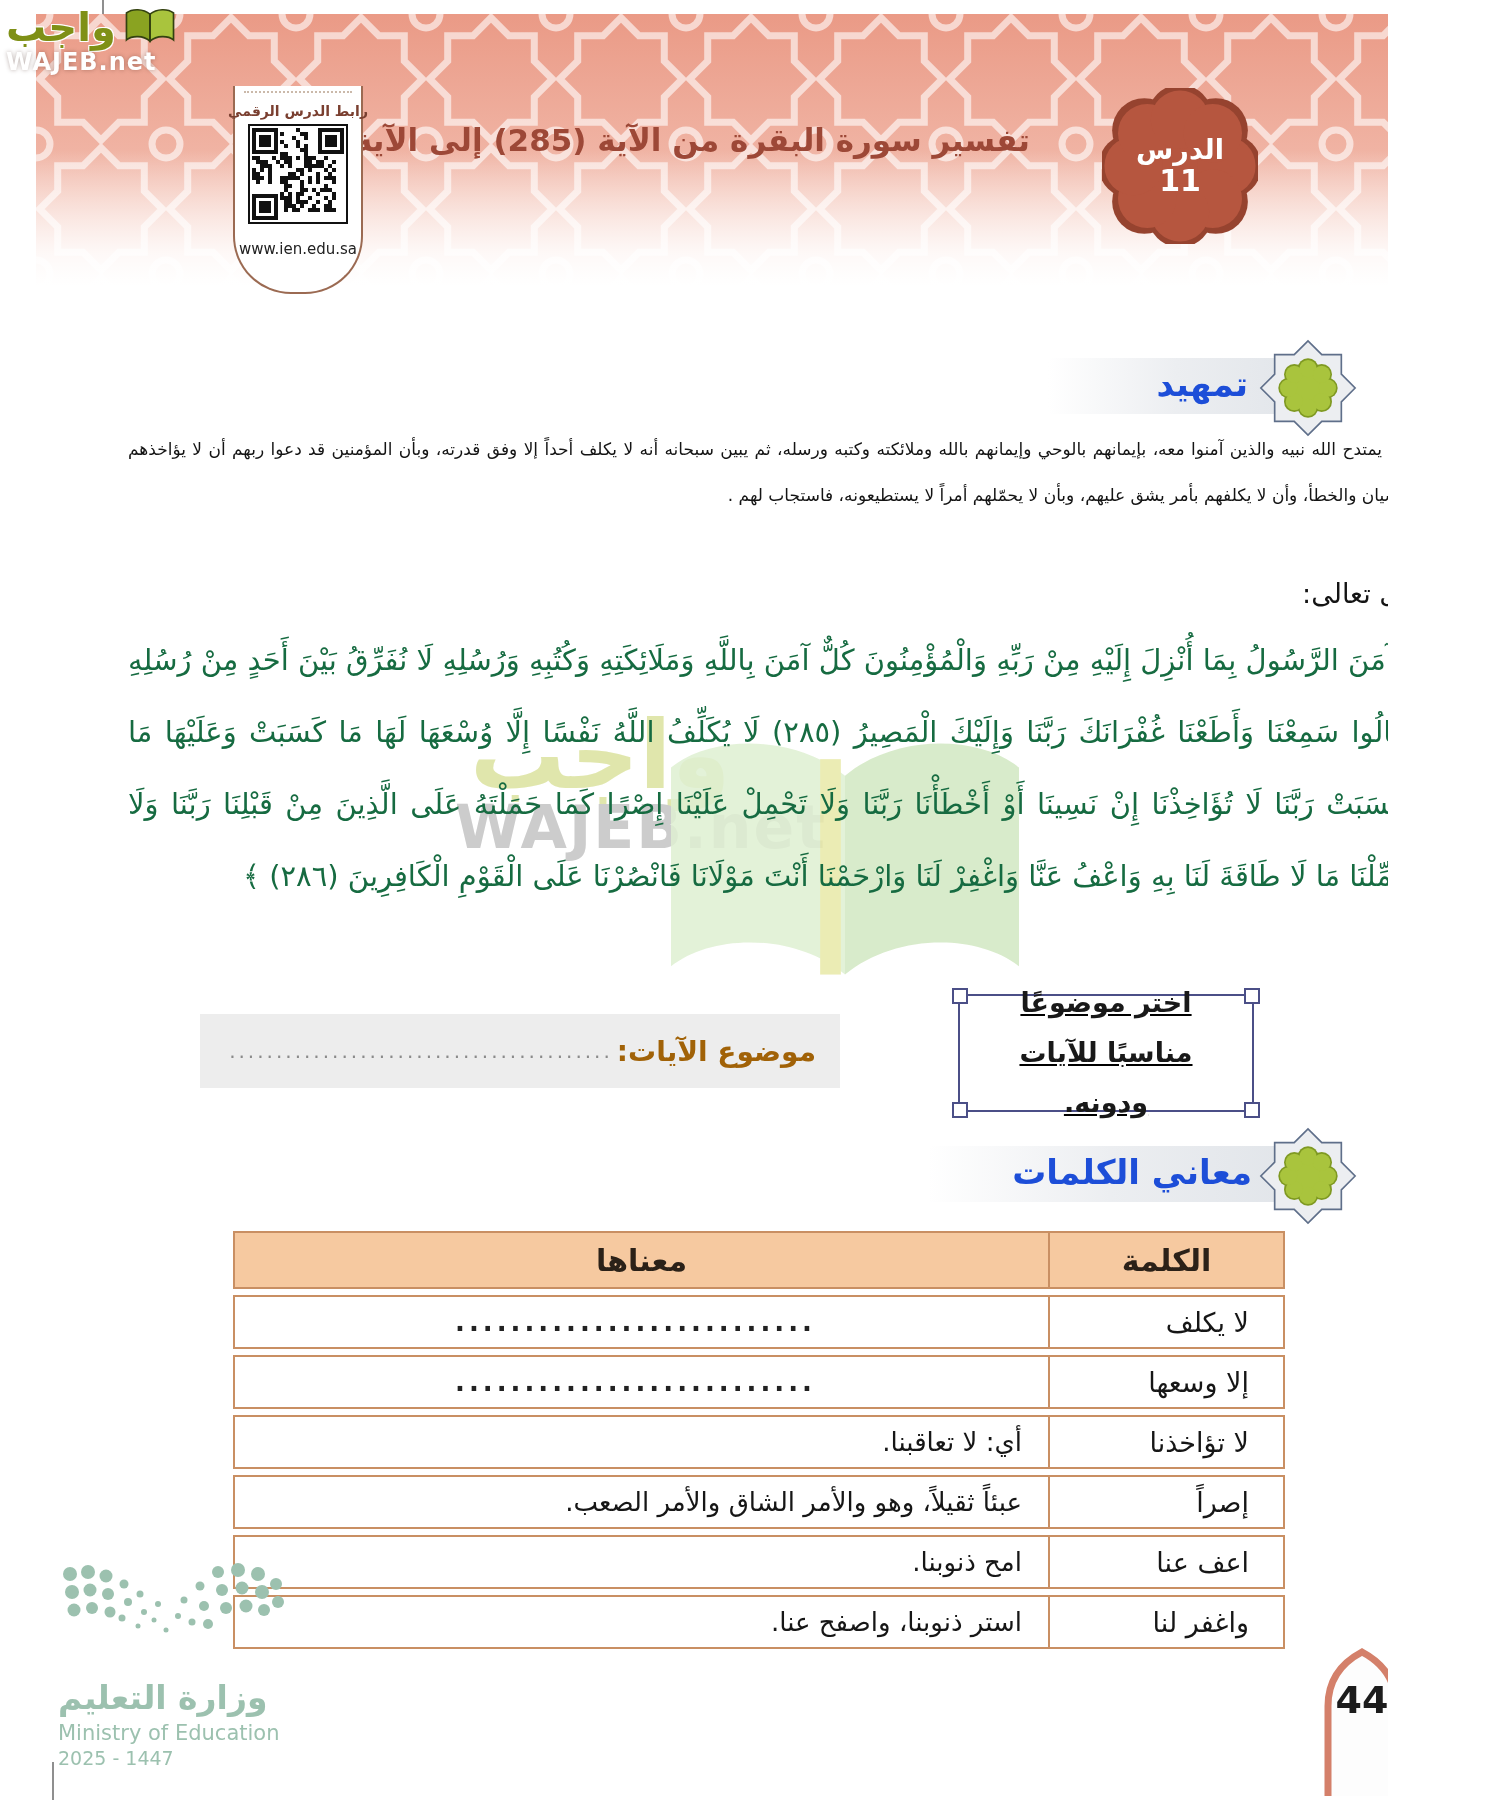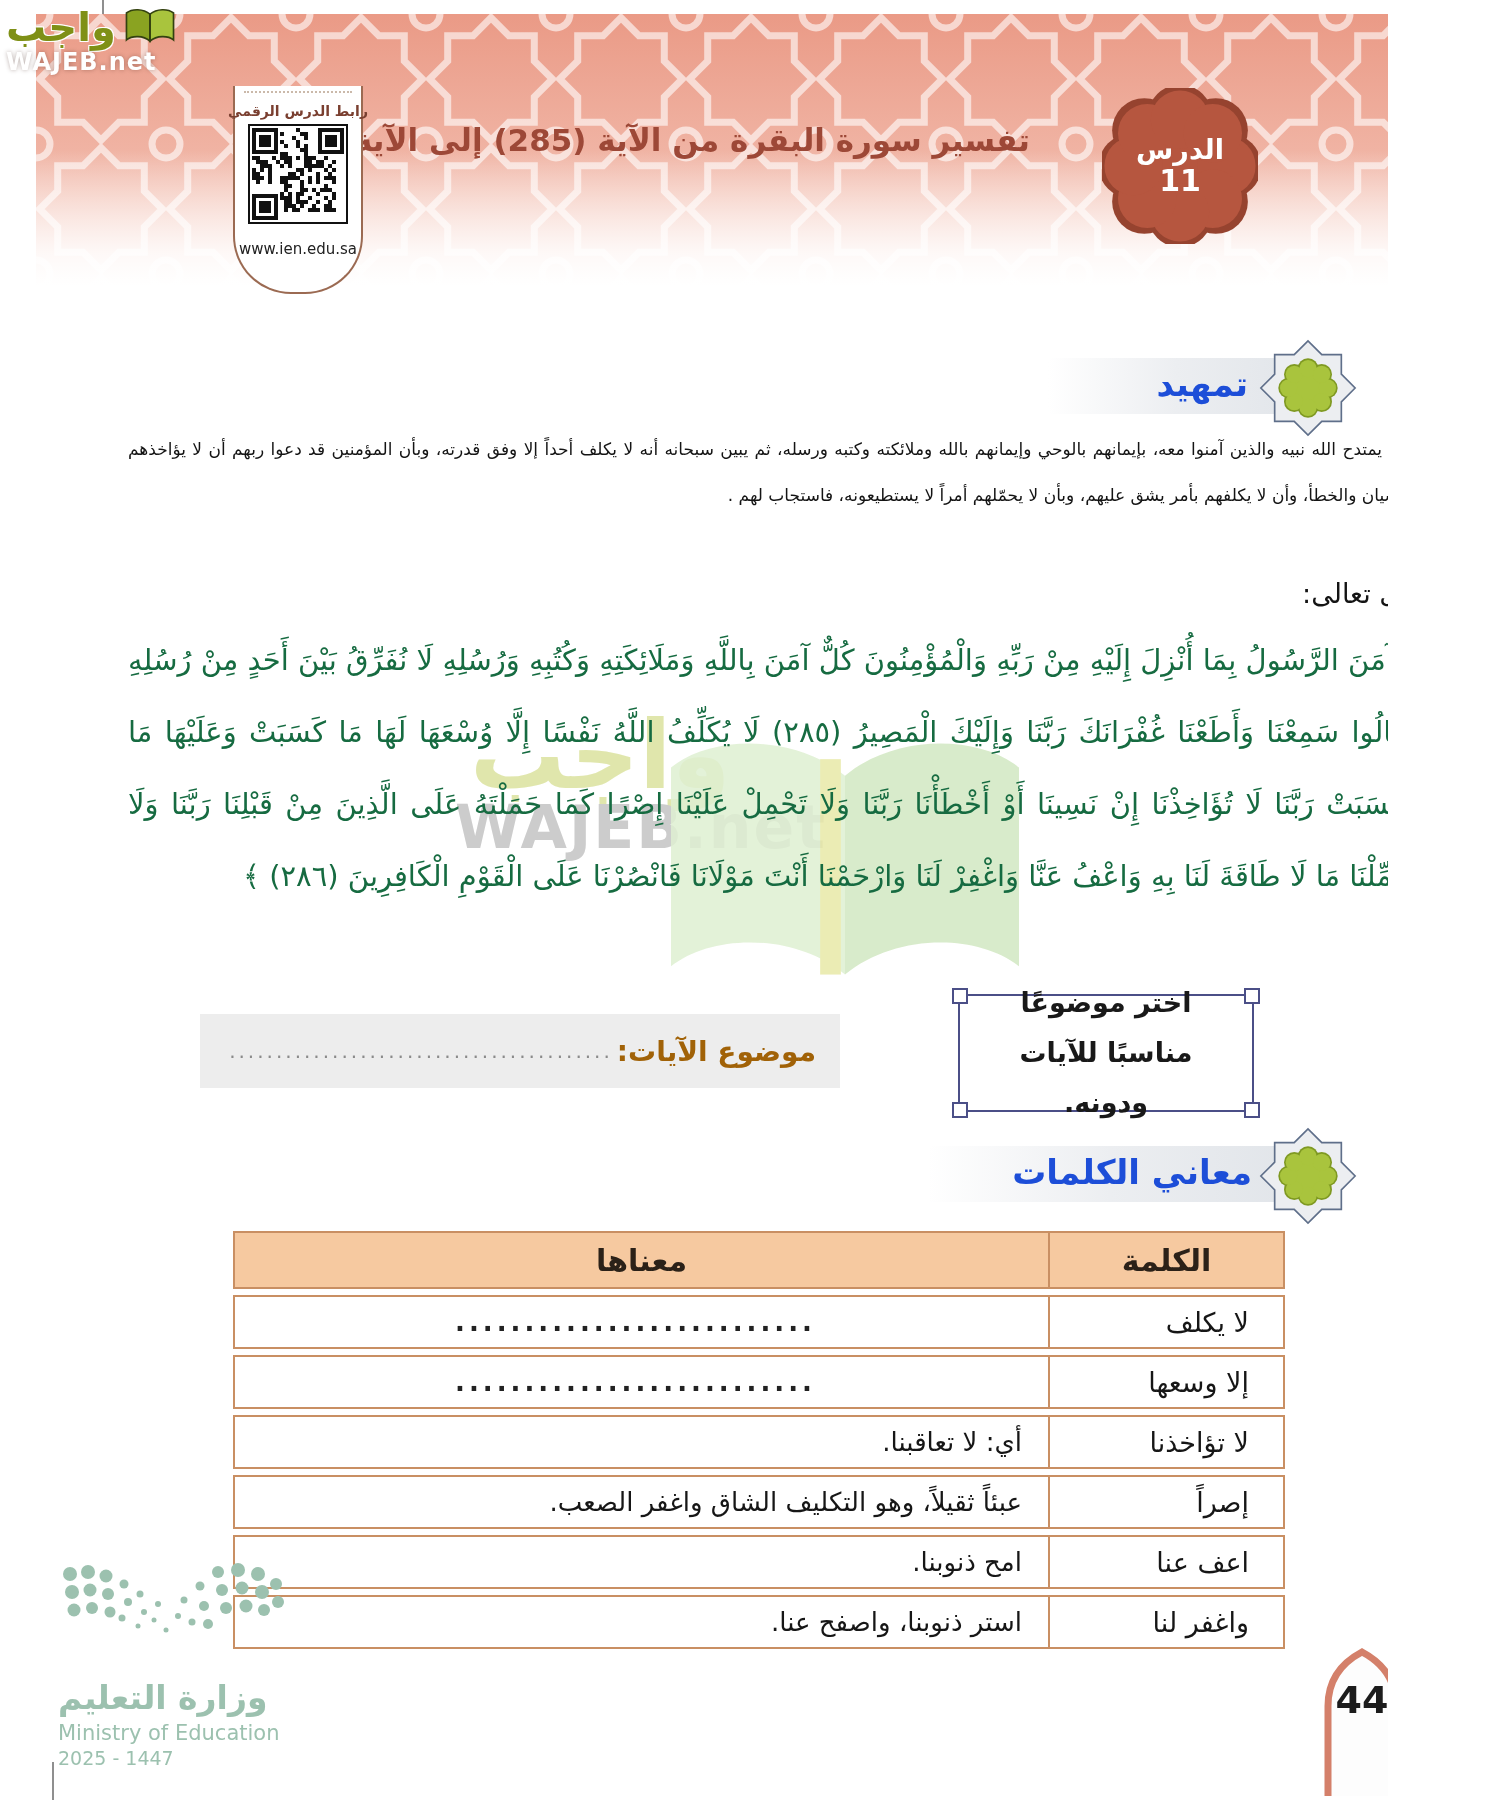--- a/index.html
+++ b/index.html
@@ -64,21 +64,21 @@
      font-size:29px;line-height:72px;color:#166b41;text-align:justify;text-align-last:right;}
 
   
   .wm{position:absolute;z-index:1;}
   .wm-ar{left:470px;top:700px;font-size:95px;font-weight:bold;color:#dde4a4;opacity:.9;}
   .wm-en{left:455px;top:792px;font-size:60px;font-weight:bold;color:#cccccc;letter-spacing:2px;}
   .wm-book{left:620px;top:726px;width:450px;height:290px;opacity:.85;}
 
   
   .topic-box{position:absolute;left:958px;top:994px;width:292px;height:114px;z-index:2;
-     border:2px solid #4b4f87;background:#fff;display:flex;align-items:center;justify-content:center;}
+     border:2px solid #4b4f87;background:#fff;display:flex;align-items:center;justify-content:center;text-decoration:underline;}
   .topic-box-text{direction:rtl;text-align:center;font-size:27px;font-weight:bold;color:#191919;
      line-height:50px;width:240px;}
   .corner{position:absolute;width:12px;height:12px;border:2px solid #4b4f87;background:#fff;}
   .c-tl{left:-8px;top:-8px;} .c-tr{right:-8px;top:-8px;}
   .c-bl{left:-8px;bottom:-8px;} .c-br{right:-8px;bottom:-8px;}
 
   .topic-field{position:absolute;left:200px;top:1014px;width:640px;height:74px;z-index:2;
      background:#ededed;display:flex;align-items:center;direction:rtl;padding:0 24px;box-sizing:border-box;}
   .topic-label{font-size:28px;font-weight:bold;color:#a16207;white-space:nowrap;}
   .topic-blank{flex:1;overflow:hidden;white-space:nowrap;color:#8a8a8a;font-size:20px;
@@ -735,21 +735,21 @@
     <div class="mrow">
       <div class="cell-word">إلا وسعها</div>
       <div class="cell-meaning blank">..........................</div>
     </div>
     <div class="mrow">
       <div class="cell-word">لا تؤاخذنا</div>
       <div class="cell-meaning">أي: لا تعاقبنا.</div>
     </div>
     <div class="mrow">
       <div class="cell-word">إصراً</div>
-      <div class="cell-meaning">عبئاً ثقيلاً، وهو التكليف الشاق واغفر الصعب.</div>
+      <div class="cell-meaning">عبئاً ثقيلاً، وهو والأمر الشاق والأمر الصعب.</div>
     </div>
     <div class="mrow">
       <div class="cell-word">اعف عنا</div>
       <div class="cell-meaning">امح ذنوبنا.</div>
     </div>
     <div class="mrow">
       <div class="cell-word">واغفر لنا</div>
       <div class="cell-meaning">استر ذنوبنا، واصفح عنا.</div>
     </div>
   </div>

